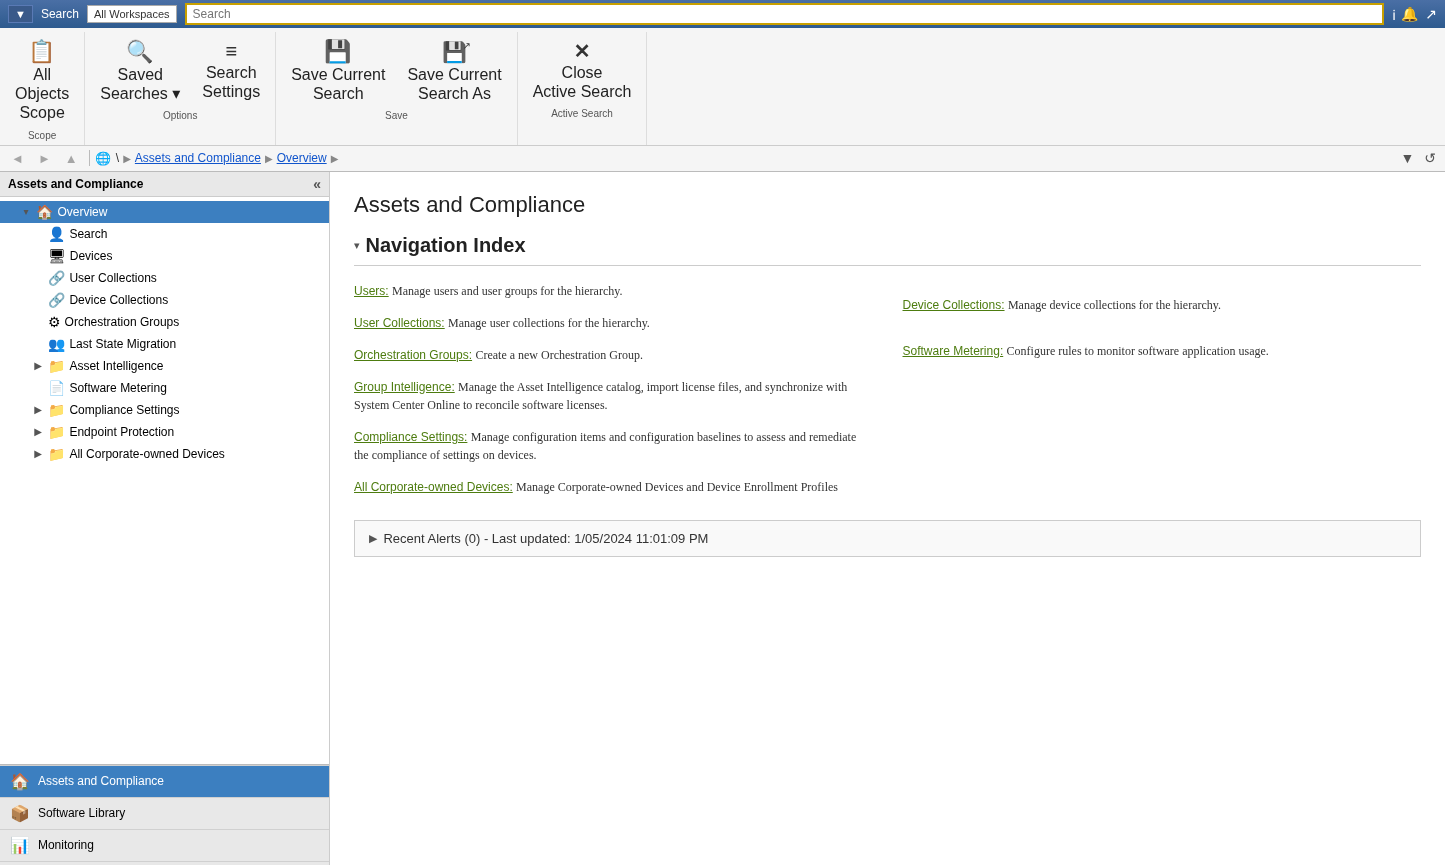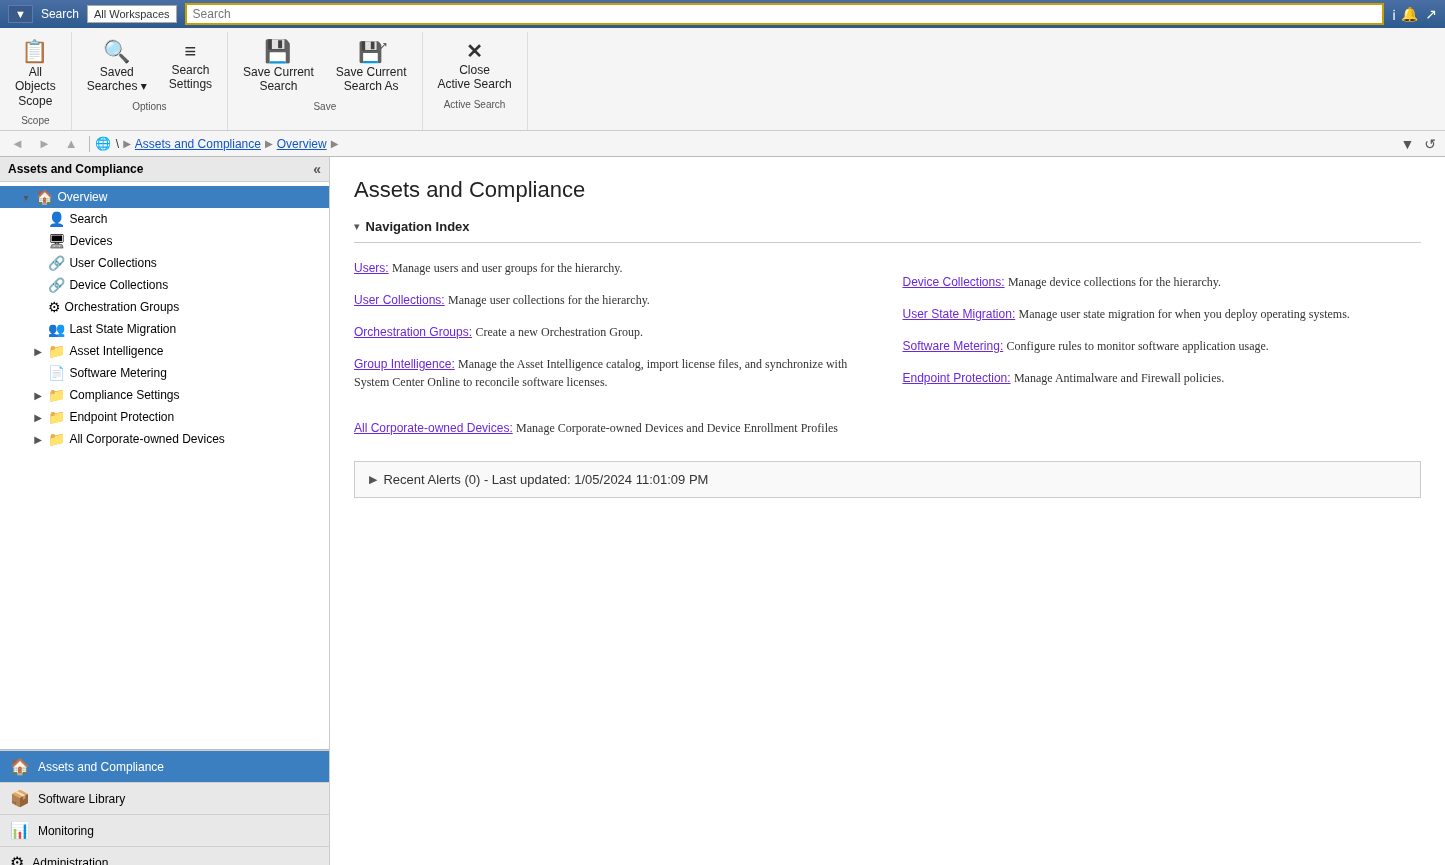--- a/index.html
+++ b/index.html
@@ -83,21 +83,21 @@
       border-radius: 2px;
       min-width: 44px;
       background: transparent;
     }
     .ribbon-btn-icon {
       font-size: 22px;
       line-height: 1;
       color: #333;
     }
     .ribbon-btn-label {
-      font-size: 12px;
+      font-size: 16px;
       color: #222;
       text-align: center;
       margin-top: 2px;
       line-height: 1.2;
     }
 
     
     #nav-bar {
       background: #f5f5f5;
       border-bottom: 1px solid #bbb;
@@ -211,30 +211,30 @@
       margin-bottom: 16px;
     }
     .section-header {
       display: flex;
       align-items: center;
       gap: 6px;
       margin-bottom: 8px;
       cursor: pointer;
     }
     .section-toggle { font-size: 11px; color: #555; }
-    .section-title { font-size: 13px; font-weight: bold; color: #222; }
+    .section-title { font-size: 20px; font-weight: bold; color: #222; }
     .section-divider { border: none; border-top: 1px solid #ccc; margin-bottom: 16px; }
     .nav-index-grid {
       display: grid;
       grid-template-columns: 1fr 1fr;
       gap: 12px 30px;
       margin-bottom: 24px;
     }
     .nav-index-item { font-size: 12px; line-height: 1.5; }
-    .nav-link { color: #6d28d9; text-decoration: underline; cursor: pointer; }
+    .nav-link { color: #4d7c0f; text-decoration: underline; cursor: pointer; }
     .nav-desc { color: #333; font-family: Liberation Serif, serif; }
     .recent-alerts-box {
       border: 1px solid #ccc;
       background: #f9f9f9;
       padding: 10px 14px;
       display: flex;
       align-items: center;
       gap: 6px;
       font-size: 13px;
       cursor: pointer;
@@ -458,48 +458,44 @@
         <div class="nav-index-item">
           <span class="nav-link">Orchestration Groups:</span>
           <span class="nav-desc"> Create a new Orchestration Group.</span>
         </div>
         <br>
         <div class="nav-index-item">
           <span class="nav-link">Group Intelligence:</span>
           <span class="nav-desc"> Manage the Asset Intelligence catalog, import license files, and synchronize with System Center Online to reconcile software licenses.</span>
         </div>
         <br>
+        <div class="nav-index-item">
+          <span class="nav-link">Compliance Settings:</span>
+          <span class="nav-desc"> Manage configuration items and configuration baselines to assess and remediate the compliance of settings on devices.</span>
+        </div>
         <br>
         <div class="nav-index-item">
           <span class="nav-link">All Corporate-owned Devices:</span>
           <span class="nav-desc"> Manage Corporate-owned Devices and Device Enrollment Profiles</span>
         </div>
       </div>
 
       <div>
         <br>
         <div class="nav-index-item">
           <span class="nav-link">Device Collections:</span>
           <span class="nav-desc"> Manage device collections for the hierarchy.</span>
         </div>
         <br>
-        <div class="nav-index-item">
-          <span class="nav-link">User State Migration:</span>
-          <span class="nav-desc"> Manage user state migration for when you deploy operating systems.</span>
-        </div>
         <br>
         <div class="nav-index-item">
           <span class="nav-link">Software Metering:</span>
           <span class="nav-desc"> Configure rules to monitor software application usage.</span>
         </div>
         <br>
-        <div class="nav-index-item">
-          <span class="nav-link">Endpoint Protection:</span>
-          <span class="nav-desc"> Manage Antimalware and Firewall policies.</span>
-        </div>
       </div>
     </div>
 
     <div class="recent-alerts-box">
       <span class="alerts-toggle">▶</span>
       <span class="alerts-text">Recent Alerts (0) - Last updated: 1/05/2024 11:01:09 PM</span>
     </div>
   </div>
 </div>
 

